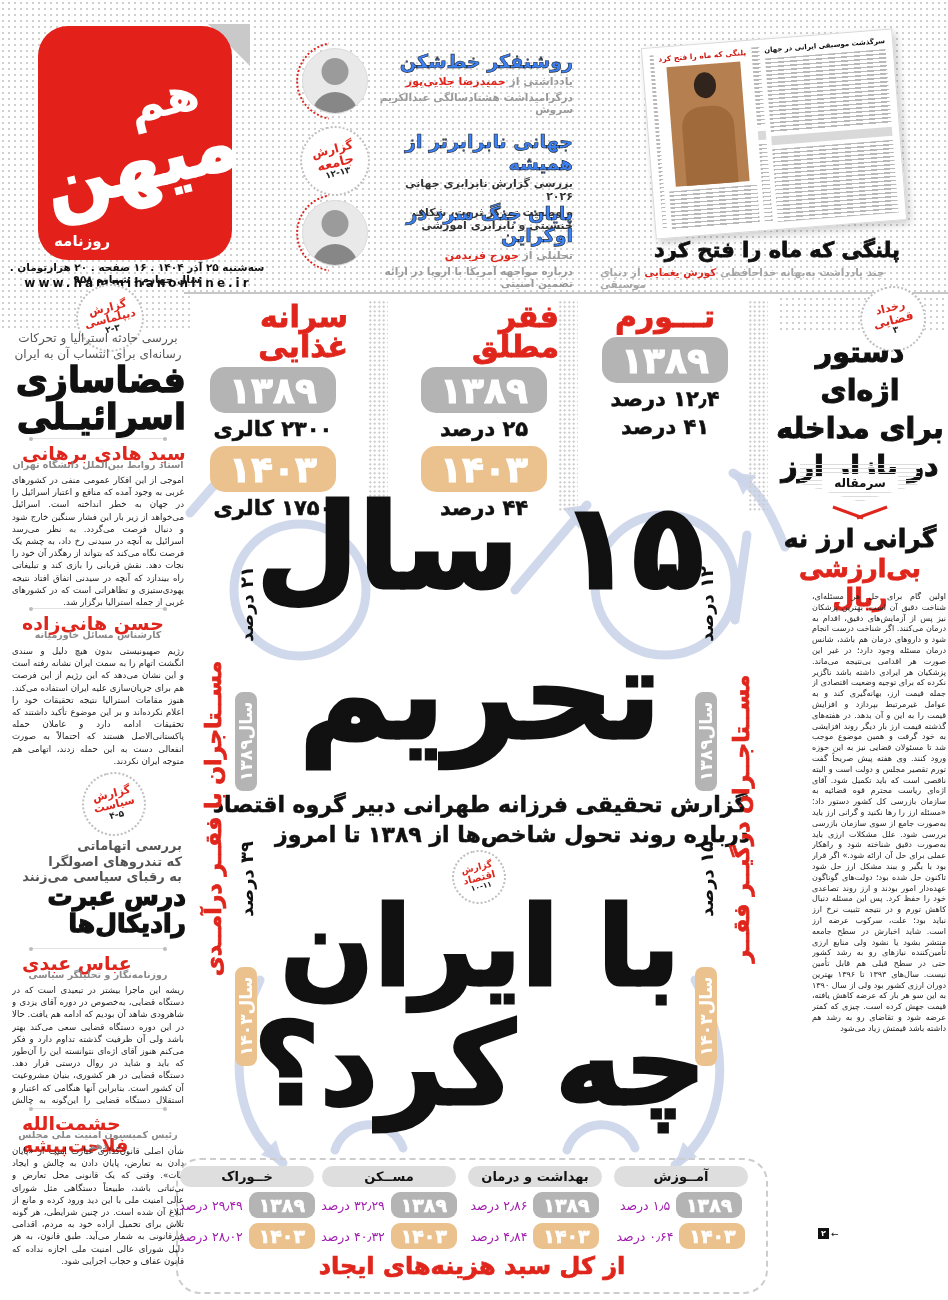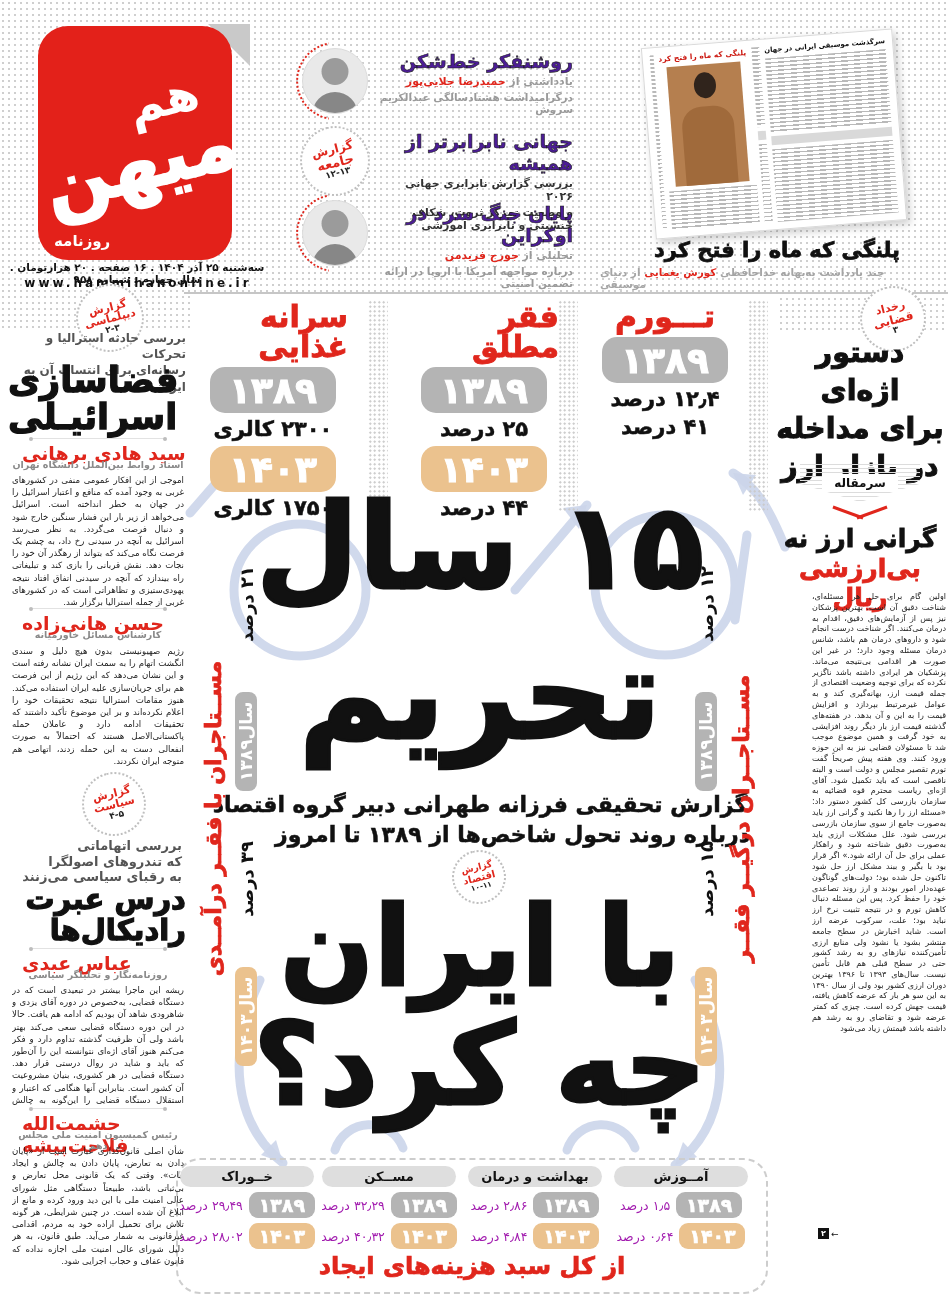--- a/index.html
+++ b/index.html
@@ -24,21 +24,21 @@
   
   .portrait-wrap{position:absolute;width:66px;height:66px;}
   .portrait-wrap::before{content:'';position:absolute;inset:-6px;border:2px dotted #e0261c;border-radius:50%;
                          clip-path:polygon(0 0,42% 0,42% 100%,0 100%);}
   .portrait{position:absolute;inset:0;border-radius:50%;background:#e9e9e9;overflow:hidden;border:1px solid #dcdcdc;}
   .portrait::before{content:'';position:absolute;top:9px;left:50%;transform:translateX(-50%);
                     width:27px;height:27px;border-radius:50%;background:#9b9b9b;}
   .portrait::after{content:'';position:absolute;bottom:-7px;left:50%;transform:translateX(-50%);
                    width:46px;height:28px;border-radius:23px 23px 0 0;background:#878787;}
   .teaser-text{position:absolute;width:195px;text-align:right;}
-  .teaser-title{font-size:19px;font-weight:900;color:#4c1d95;text-align:right;-webkit-text-stroke:.6px #1a1a1a;}
+  .teaser-title{font-size:19px;font-weight:900;color:#3b82f6;text-align:right;-webkit-text-stroke:.6px #1a1a1a;}
   .teaser-byline{font-size:11px;margin-top:3px;}
   .byline-prefix{color:#9a9a9a;font-weight:700;}
   .byline-name{color:#e0261c;font-weight:900;}
   .teaser-sub{font-size:10.5px;color:#9a9a9a;font-weight:700;margin-top:3px;}
   .teaser-sub-dark{font-size:11px;color:#333;font-weight:700;margin-top:3px;}
 
   
   .stamp{border-radius:50%;background:#fff;border:2px dotted #bfbfbf;display:flex;flex-direction:column;
          align-items:center;justify-content:center;transform:rotate(-14deg);line-height:1.05;text-align:center;}
   .stamp-l{color:#e0261c;font-weight:900;}
@@ -103,22 +103,22 @@
   .splash-sub{left:210px;width:540px;text-align:center;font-size:22px;font-weight:800;color:#111;
               -webkit-text-stroke:.5px #111;}
   .strip-line{position:absolute;top:0;transform-origin:top left;display:flex;align-items:center;direction:rtl;}
   .strip-title{justify-content:center;font-weight:900;color:#e0261c;font-size:22px;-webkit-text-stroke:.7px #e0261c;
                white-space:nowrap;}
   .strip-pills{justify-content:space-between;white-space:nowrap;}
   .strip-val{font-size:18px;font-weight:900;color:#111;}
   .strip-pill{color:#fff;font-size:17px;font-weight:900;padding:1px 10px;border-radius:8px;}
 
   
-  .lc-kicker{left:10px;width:176px;font-size:12px;font-weight:700;color:#555;line-height:1.35;}
-  .lc-headline{left:8px;width:178px;text-align:left;font-weight:900;color:#111;line-height:1.06;
+  .lc-kicker{left:10px;width:176px;text-align:center;font-size:12px;font-weight:400;color:#555;line-height:1.35;}
+  .lc-headline{left:8px;width:178px;text-align:right;font-weight:900;color:#111;line-height:1.06;
                -webkit-text-stroke:1.3px #111;}
   .sep{position:absolute;height:1px;background:#e2e2e2;}
   .sep::before,.sep::after{content:'';position:absolute;top:-1.5px;width:4px;height:4px;border-radius:50%;background:#bdbdbd;}
   .sep::before{right:-1px;} .sep::after{left:-1px;}
   .author-name{left:22px;width:176px;text-align:left;font-size:19px;font-weight:900;color:#e0261c;}
   .author-role{left:10px;width:176px;text-align:center;font-size:9.5px;font-weight:700;color:#8a8a8a;}
   .lc-body{left:12px;width:172px;font-size:8.6px;line-height:12.2px;color:#1a1a1a;text-align:justify;overflow:hidden;}
 
   
   .bframe{left:176px;top:1158px;width:592px;height:136px;border:2px dashed #cdcdcd;border-radius:24px;box-sizing:border-box;}
@@ -346,21 +346,21 @@
   <div class="abs stamp z1" style="left:82px;top:772px;width:60px;height:60px;">
     <span class="stamp-l" style="font-size:11px;">گزارش</span>
     <span class="stamp-l" style="font-size:11px;">سیاست</span>
     <span class="stamp-pg" style="font-size:9px;">۴-۵</span>
   </div>
   <div class="abs z1" style="left:10px;top:838px;width:176px;text-align:left;font-size:13px;font-weight:700;color:#555;line-height:1.2;direction:rtl;text-align:right;padding-right:4px;box-sizing:border-box;">
     <div>بررسی اتهاماتی</div>
     <div>که تندروهای اصولگرا</div>
     <div>به رقبای سیاسی می‌زنند</div>
   </div>
-  <div class="abs lc-headline z1" style="top:884px;font-size:29px;text-align:right;padding-left:4px;box-sizing:border-box;">
+  <div class="abs lc-headline z1" style="top:884px;font-size:25px;text-align:right;padding-left:4px;box-sizing:border-box;">
     <div>درس عبرت</div>
     <div>رادیکال‌ها</div>
   </div>
   <div class="sep abs" style="left:30px;top:948px;width:136px;"></div>
   <div class="abs author-name z1" style="top:952px;">عباس عبدی</div>
   <div class="abs author-role z1" style="top:969px;">روزنامه‌نگار و تحلیلگر سیاسی</div>
   <div class="abs lc-body z1" style="top:984px;height:122px;">ریشه این ماجرا بیشتر در تبعیدی است که در دستگاه قضایی، به‌خصوص در دوره آقای یزدی و شاهرودی شاهد آن بودیم که ادامه هم یافت. حالا در این دوره دستگاه قضایی سعی می‌کند بهتر باشد ولی آن ظرفیت گذشته تداوم دارد و فکر می‌کنم هنوز آقای اژه‌ای نتوانسته این را آن‌طور که باید و شاید در روال درستی قرار دهد. دستگاه قضایی در هر کشوری، بنیان مشروعیت آن کشور است. بنابراین آنها هنگامی که اعتبار و استقلال دستگاه قضایی را این‌گونه به چالش می‌کشند، یعنی خودشان را بالاتر از قانون تعریف می‌کنند.</div>
 
   <div class="sep abs" style="left:30px;top:1108px;width:136px;"></div>
   <div class="abs author-name z1" style="top:1112px;">حشمت‌الله فلاحت‌پیشه</div>

